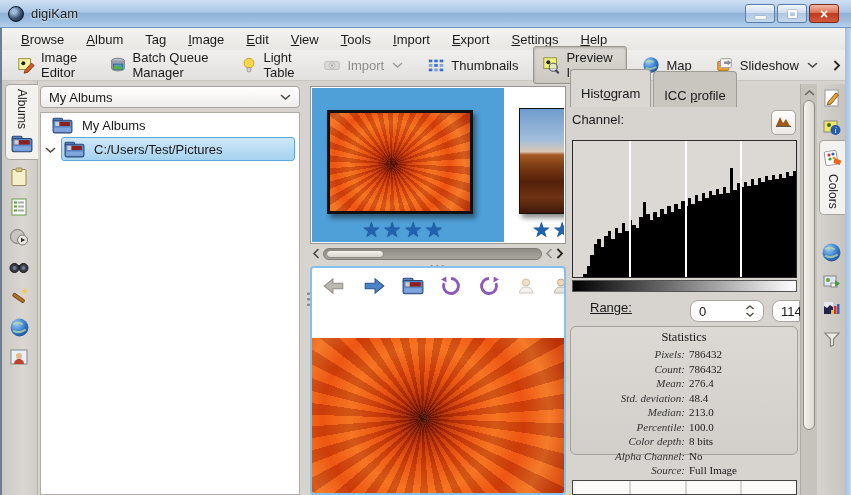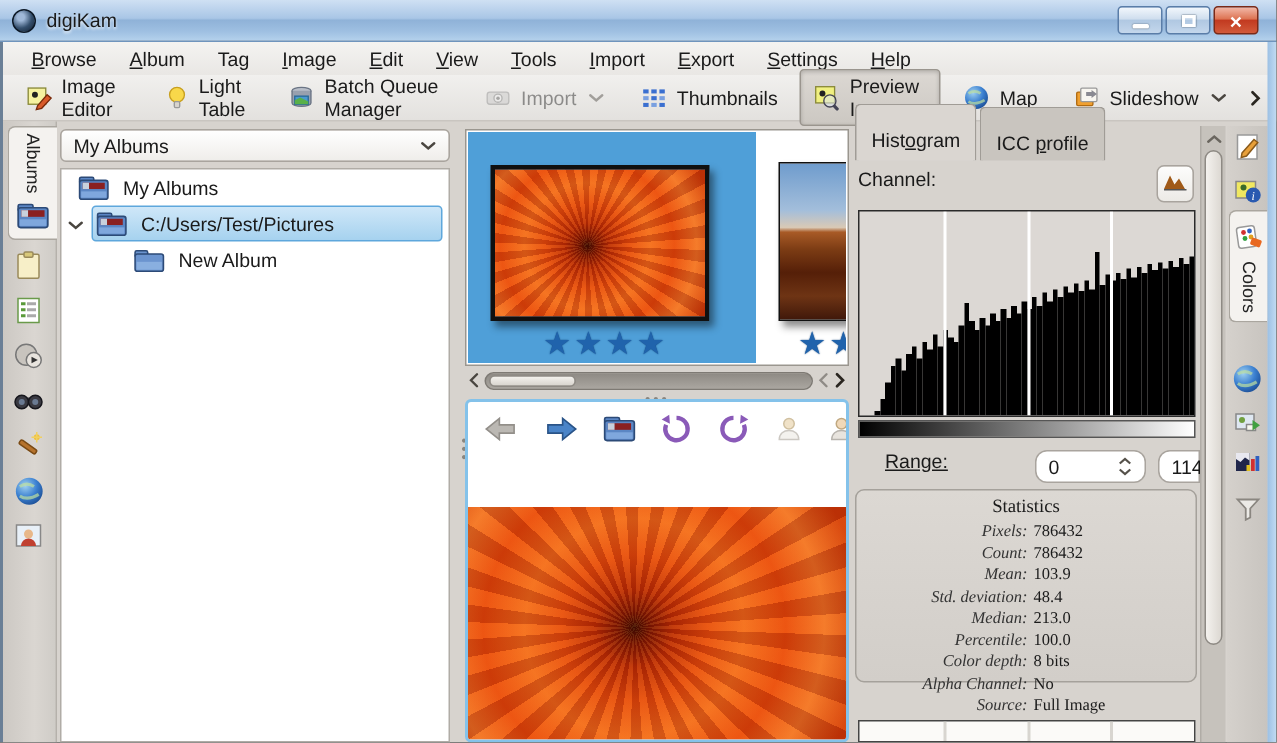--- a/index.html
+++ b/index.html
@@ -164,36 +164,36 @@
             <rect x="2" y="3" width="13" height="12" fill="#f6f2a0" stroke="#8a8a3a"></rect>
             <circle cx="7" cy="8" r="2.2" fill="#222"></circle>
             <path d="M9 16L16 8l3 2.5L12 18l-4 1z" fill="#d85a2a" stroke="#7a2a0a"></path>
           </svg>
         </span>
         <span>Image Editor</span>
       </div>
       <div class="tool-btn">
         <span class="ticon">
           <svg viewBox="0 0 20 20" width="18" height="18">
-            <circle cx="10" cy="8" r="5.5" fill="#f8d84a" stroke="#c8a020"></circle>
-            <rect x="8" y="13" width="4" height="4.5" rx="1" fill="#d8d4ce" stroke="#999"></rect>
-          </svg>
-        </span>
-        <span>Light Table</span>
-      </div>
-      <div class="tool-btn">
-        <span class="ticon">
-          <svg viewBox="0 0 20 20" width="18" height="18">
             <ellipse cx="10" cy="5" rx="7" ry="2.5" fill="#b8bec8" stroke="#6a7484"></ellipse>
             <path d="M3 5v9c0 1.4 3.1 2.5 7 2.5s7-1.1 7-2.5V5" fill="#98a0ae" stroke="#6a7484"></path>
             <rect x="5" y="9" width="10" height="6" fill="#4a9ad0" stroke="#2a6a9a"></rect>
             <path d="M5 12l4-2 6 3v2H5z" fill="#58b048"></path>
           </svg>
         </span>
         <span>Batch Queue Manager</span>
+      </div>
+      <div class="tool-btn">
+        <span class="ticon">
+          <svg viewBox="0 0 20 20" width="18" height="18">
+            <circle cx="10" cy="8" r="5.5" fill="#f8d84a" stroke="#c8a020"></circle>
+            <rect x="8" y="13" width="4" height="4.5" rx="1" fill="#d8d4ce" stroke="#999"></rect>
+          </svg>
+        </span>
+        <span>Light Table</span>
       </div>
       <div class="tool-btn disabled">
         <span class="ticon">
           <svg viewBox="0 0 20 20" width="18" height="18">
             <rect x="2" y="6" width="16" height="9" rx="2" fill="#c8c8c8" stroke="#888"></rect>
             <circle cx="10" cy="10.5" r="3" fill="#eee" stroke="#777"></circle>
             <circle cx="10" cy="10.5" r="1.3" fill="#555"></circle>
           </svg>
         </span>
         <span>Import</span>
@@ -370,31 +370,20 @@
           <span class="sicon">
             <svg viewBox="0 0 20 20" width="21" height="21">
               <rect x="1" y="3" width="9" height="4" rx="1" fill="#5b86c4" stroke="#2c4a77"></rect>
               <rect x="1" y="5" width="18" height="12" rx="1.5" fill="#5b86c4" stroke="#2c4a77"></rect>
               <rect x="3" y="6.5" width="14" height="4" fill="#8a2020"></rect>
               <rect x="3" y="6.5" width="4" height="4" fill="#c8d0dc"></rect>
               <rect x="2" y="12" width="16" height="4" fill="#7fa7dd"></rect>
             </svg>
           </span>
           <span class="lbl">C:/Users/Test/Pictures</span>
-        </div>
-        <div class="tree-row">
-          <span style="display: inline-block; width: 46px;"></span>
-          <span class="sicon">
-            <svg viewBox="0 0 20 20" width="21" height="21">
-              <rect x="1" y="4" width="8" height="4" rx="1" fill="#6b94cf" stroke="#2c4a77"></rect>
-              <rect x="1" y="6" width="18" height="11" rx="1.5" fill="#6b94cf" stroke="#2c4a77"></rect>
-              <rect x="2" y="11" width="16" height="5" fill="#89afe0"></rect>
-            </svg>
-          </span>
-          <span class="lbl">New Album</span>
         </div>
       </div>
   </div>
 
   <div class="thumbbar">
     <div class="thumb-cell sel" style="left:1px;width:192px;">
       <div class="thumb-img flower" style="left:15px;top:22px;width:146px;height:104px;"></div>
       <div class="stars" style="left:50px;" id="stars-0">★★★★</div>
     </div>
     <div class="thumb-cell" style="left:195px;right:1px;background:#fff;">
@@ -583,21 +572,21 @@
           <div class="stat-row">
             <i>Pixels:</i>
             <span>786432</span>
           </div>
           <div class="stat-row">
             <i>Count:</i>
             <span>786432</span>
           </div>
           <div class="stat-row">
             <i>Mean:</i>
-            <span>103.9</span>
+            <span>276.4</span>
           </div>
           <div class="stat-row">
             <i>Std. deviation:</i>
             <span>48.4</span>
           </div>
           <div class="stat-row">
             <i>Median:</i>
             <span>213.0</span>
           </div>
           <div class="stat-row">

